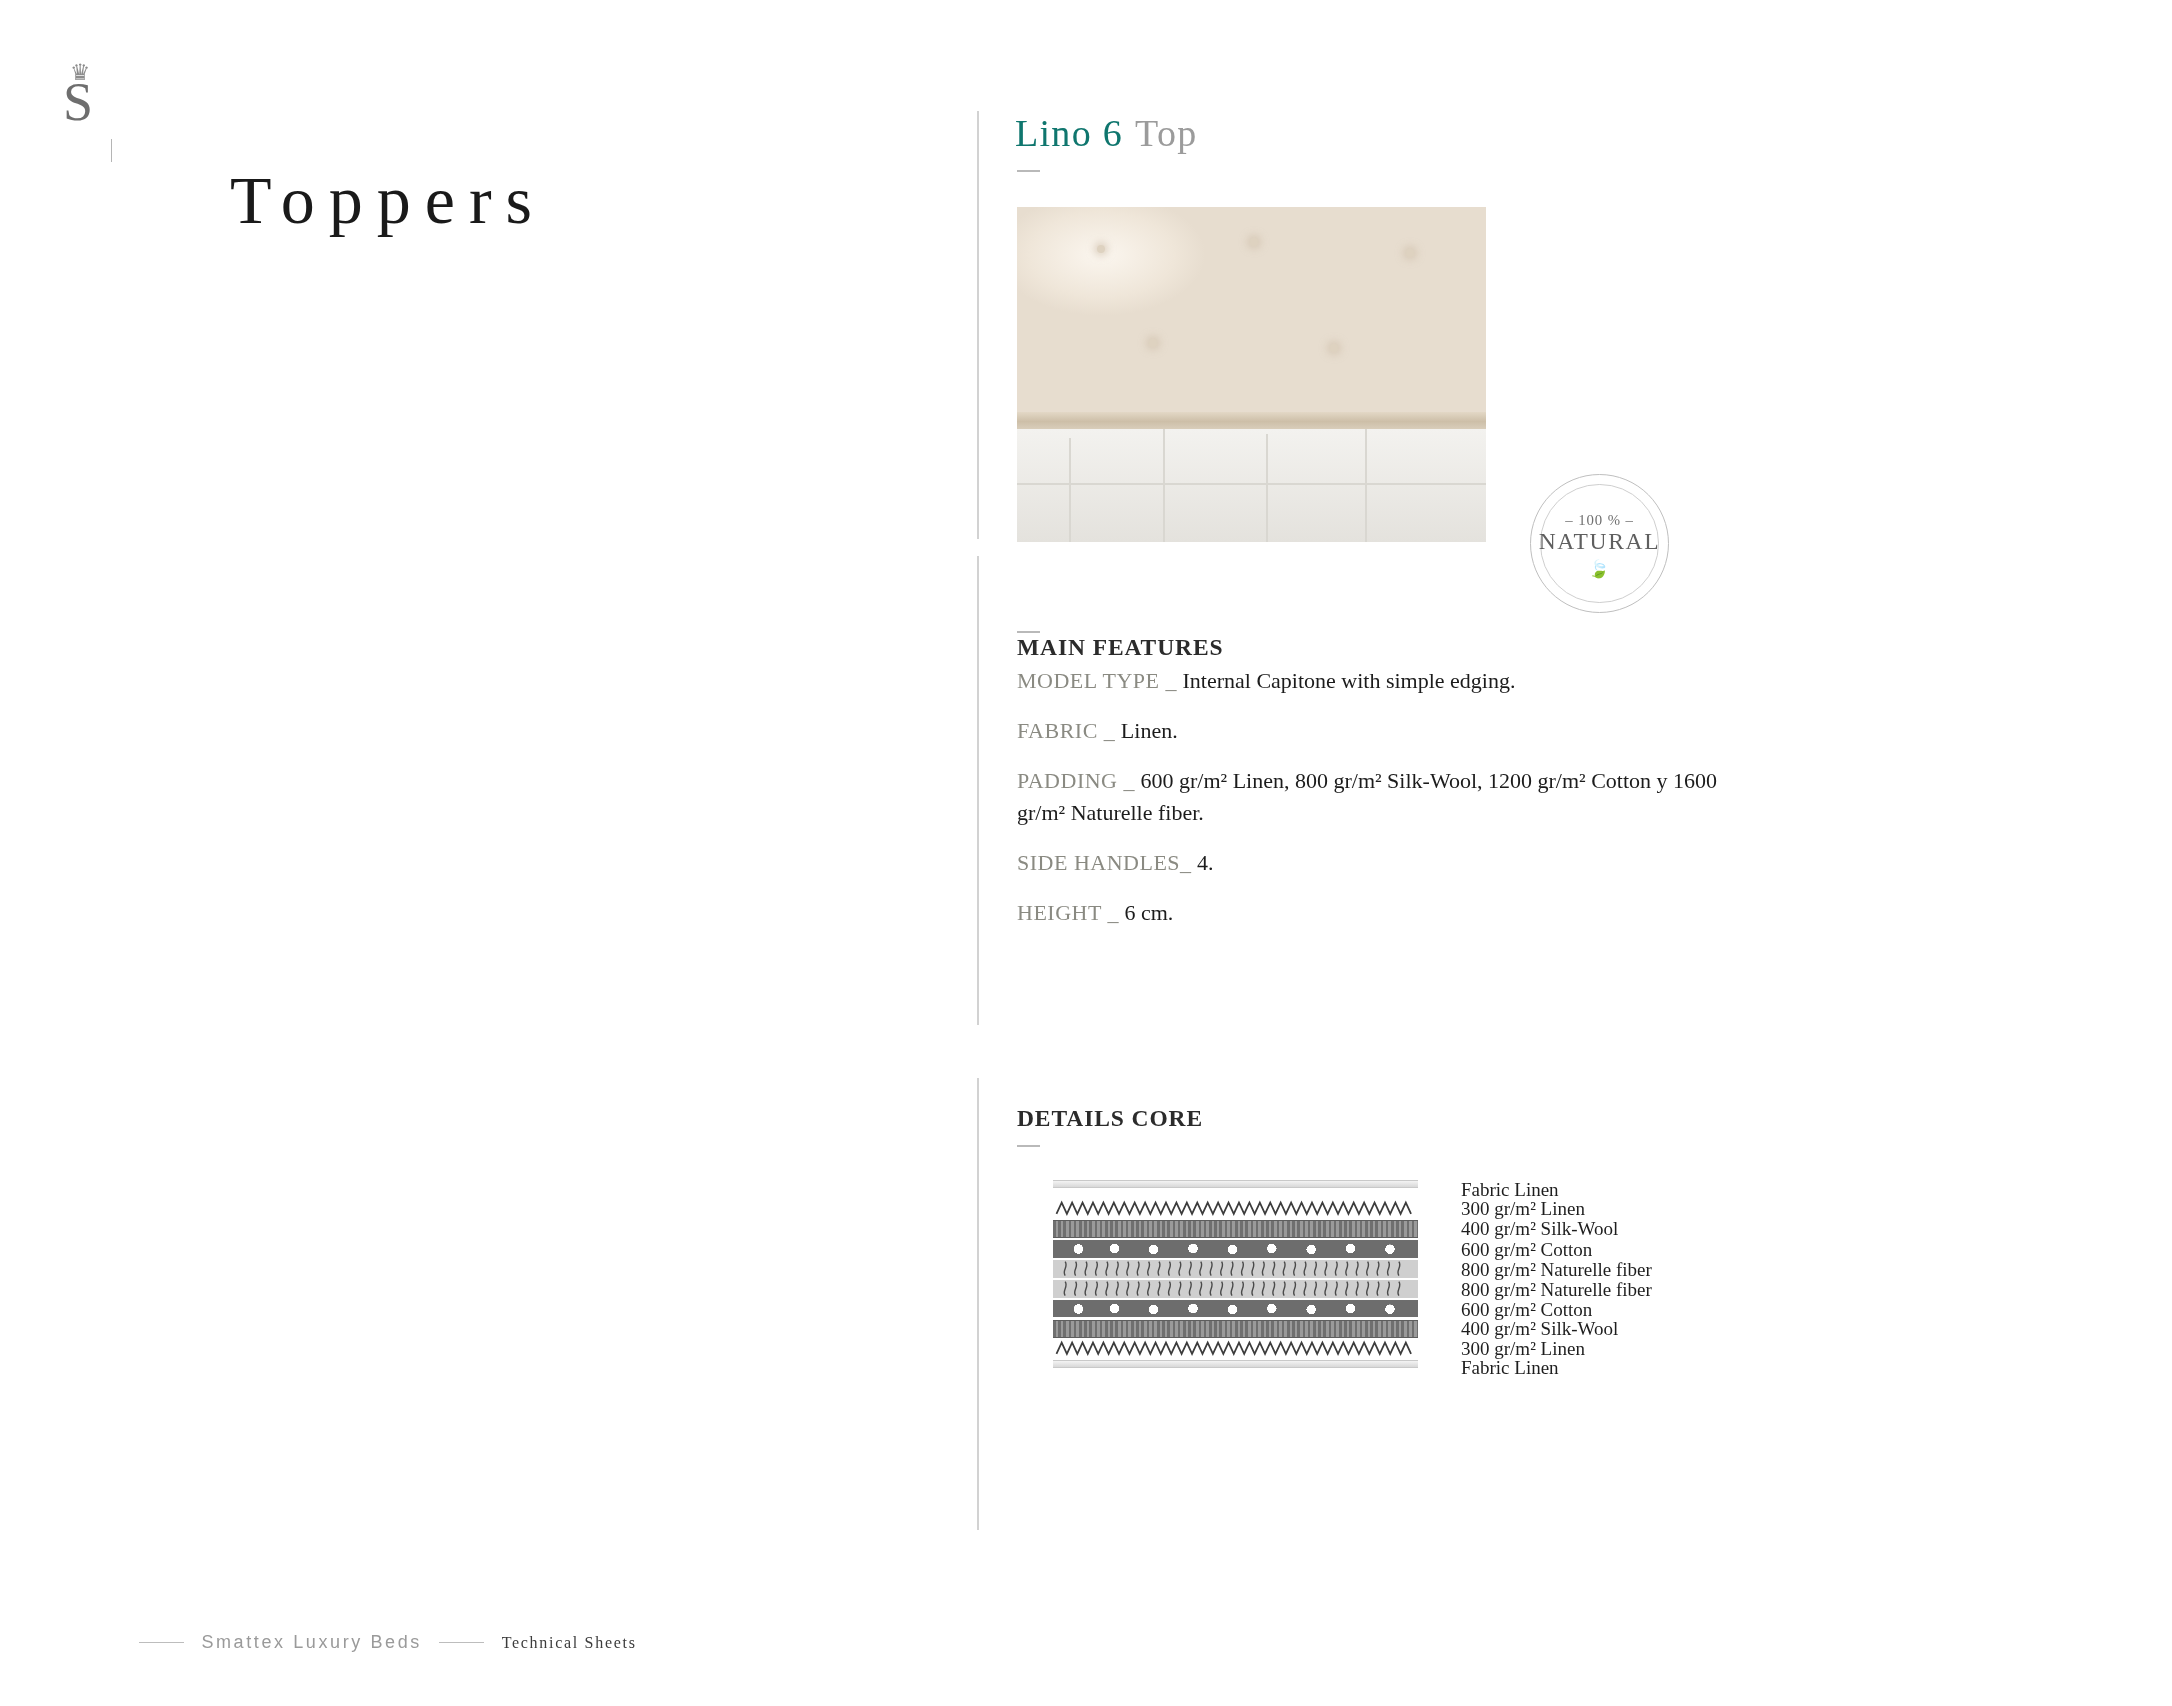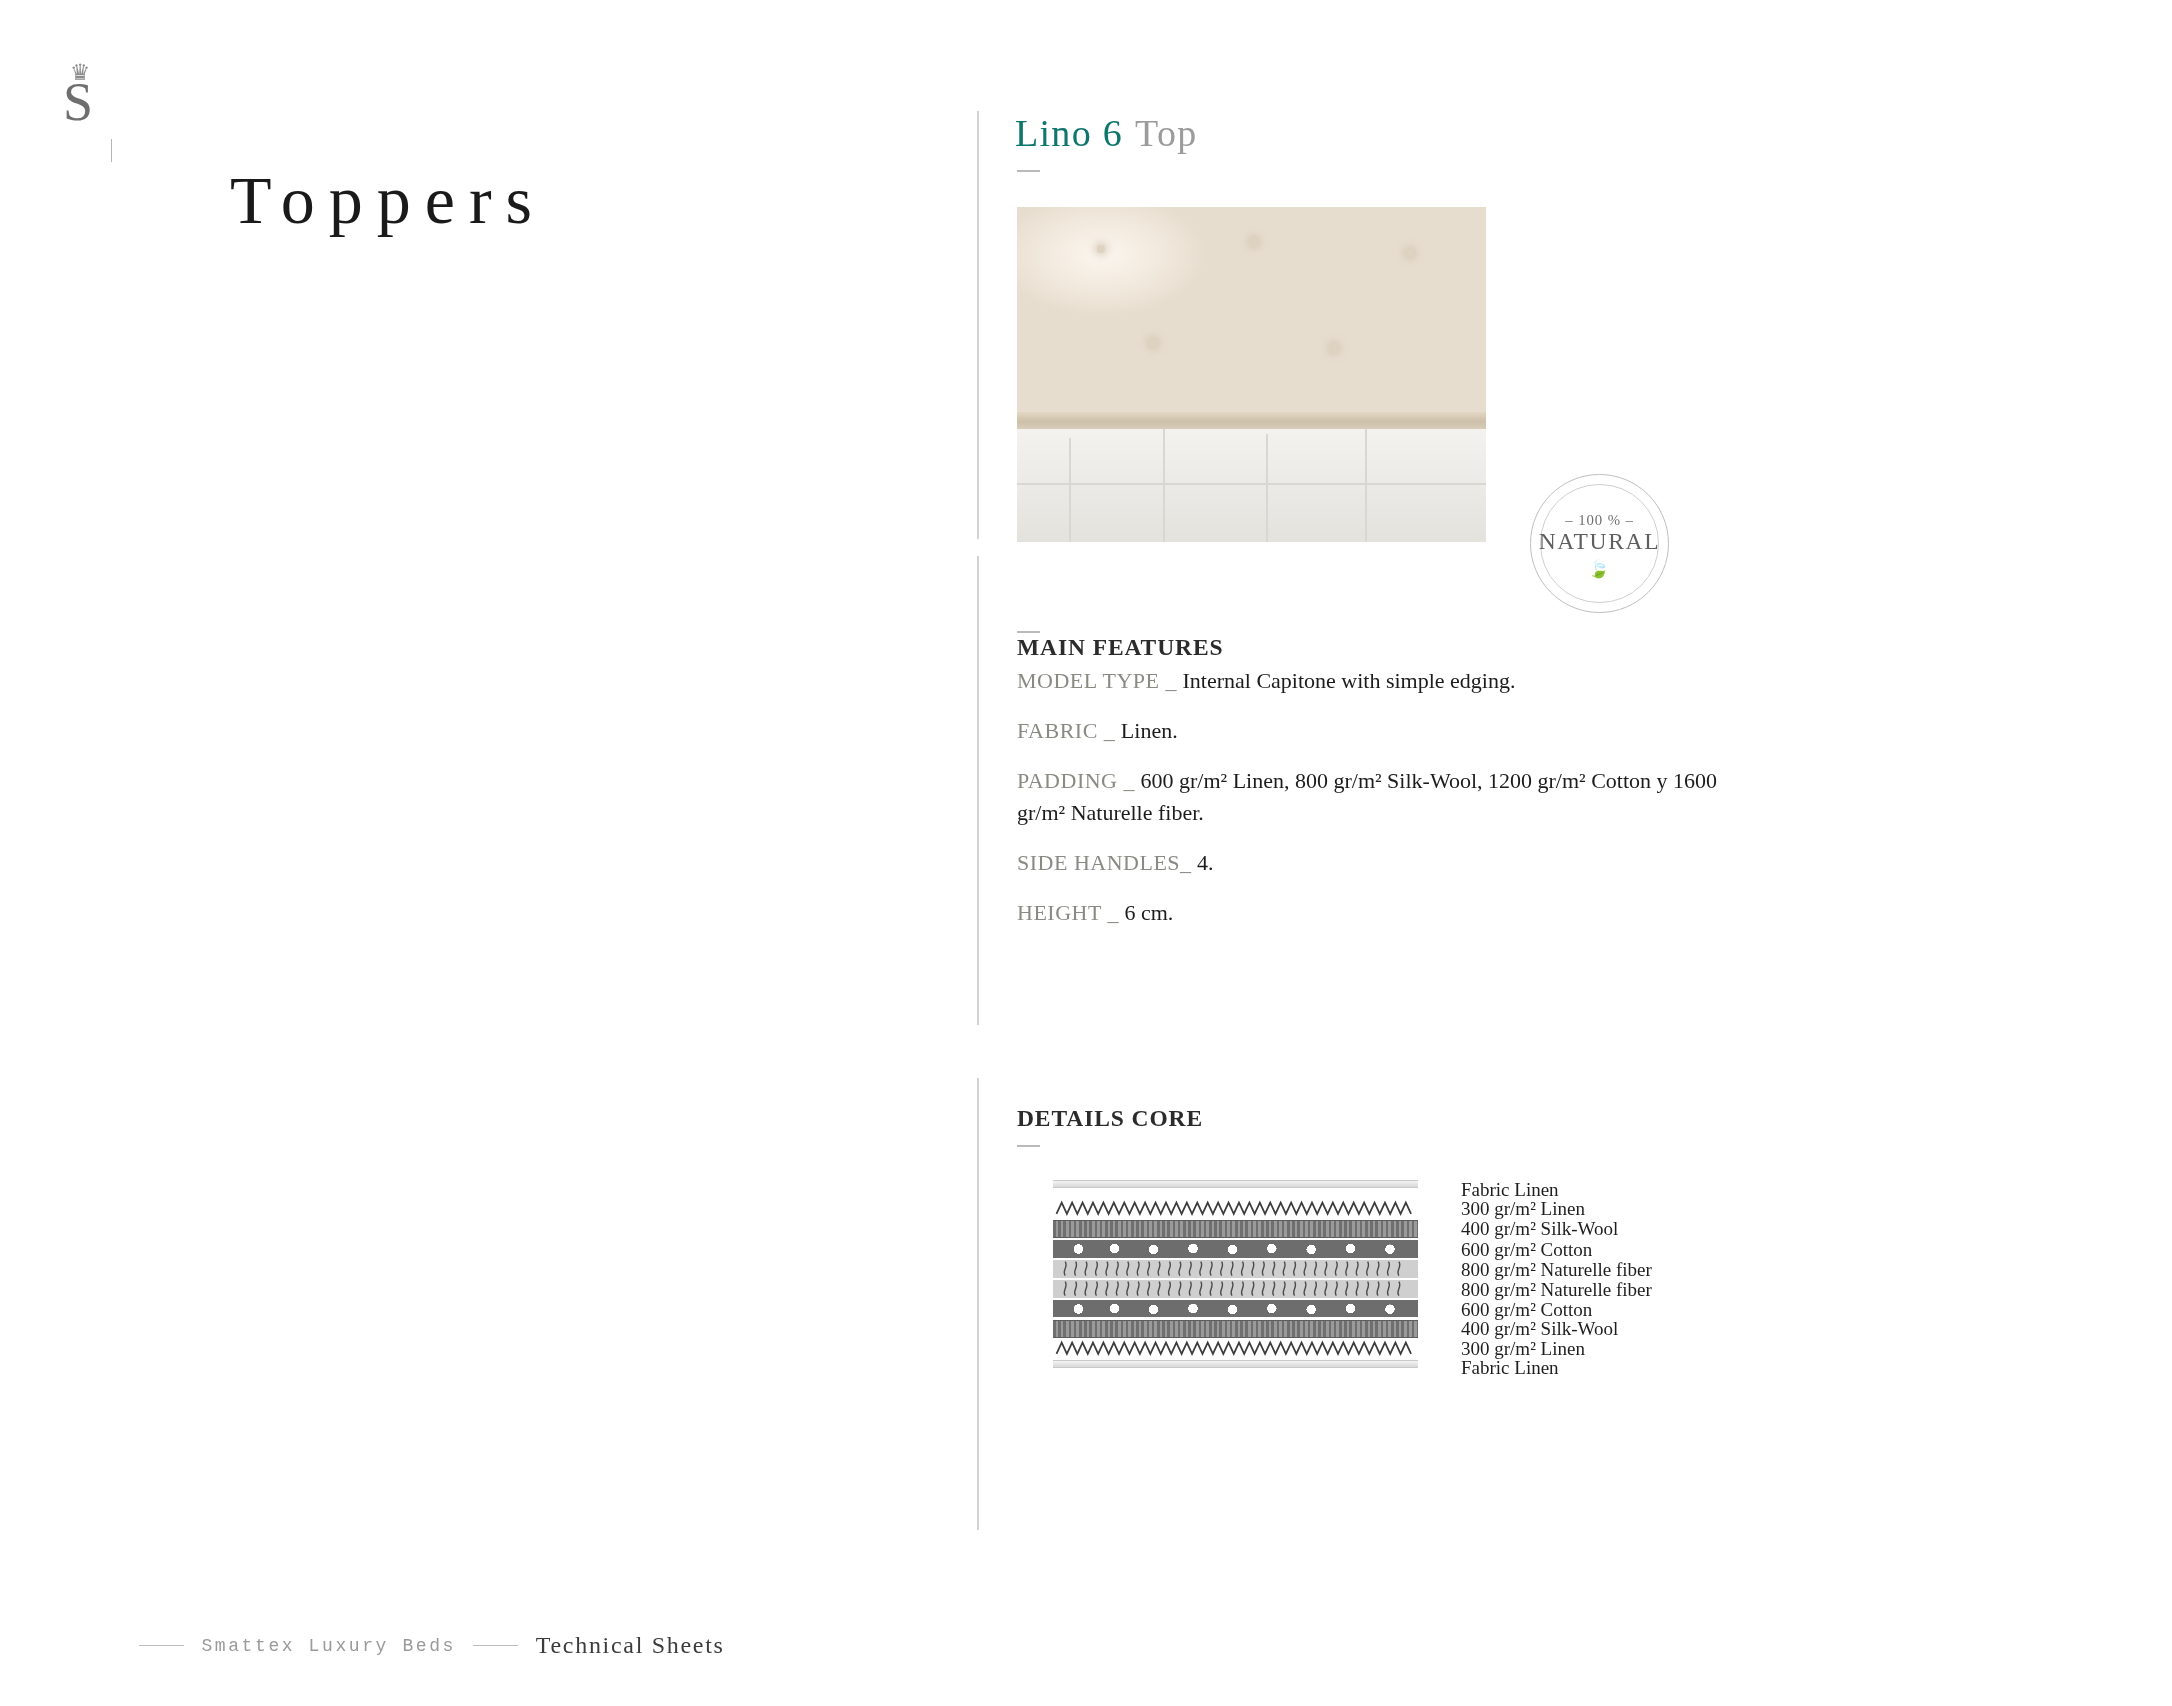--- a/index.html
+++ b/index.html
@@ -335,24 +335,24 @@
   }
   .footer-rule {
     width: 45px;
     height: 0.9px;
     background: #bdbdbd;
   }
   .footer-brand {
     font-size: 18px;
     letter-spacing: 2.6px;
     color: #9a9a9a;
-    font-family: Liberation Mono, monospace;
+    font-family: Liberation Sans, sans-serif;
   }
   .footer-section {
-    font-size: 24px;
+    font-size: 16px;
     letter-spacing: 1.7px;
     color: #3c3c3c;
     font-family: "Liberation Serif", serif;
   }
 </style>
 </head>
 <body>
 
 <div class="brand-mark">
   <div class="brand-crown">♛</div>

